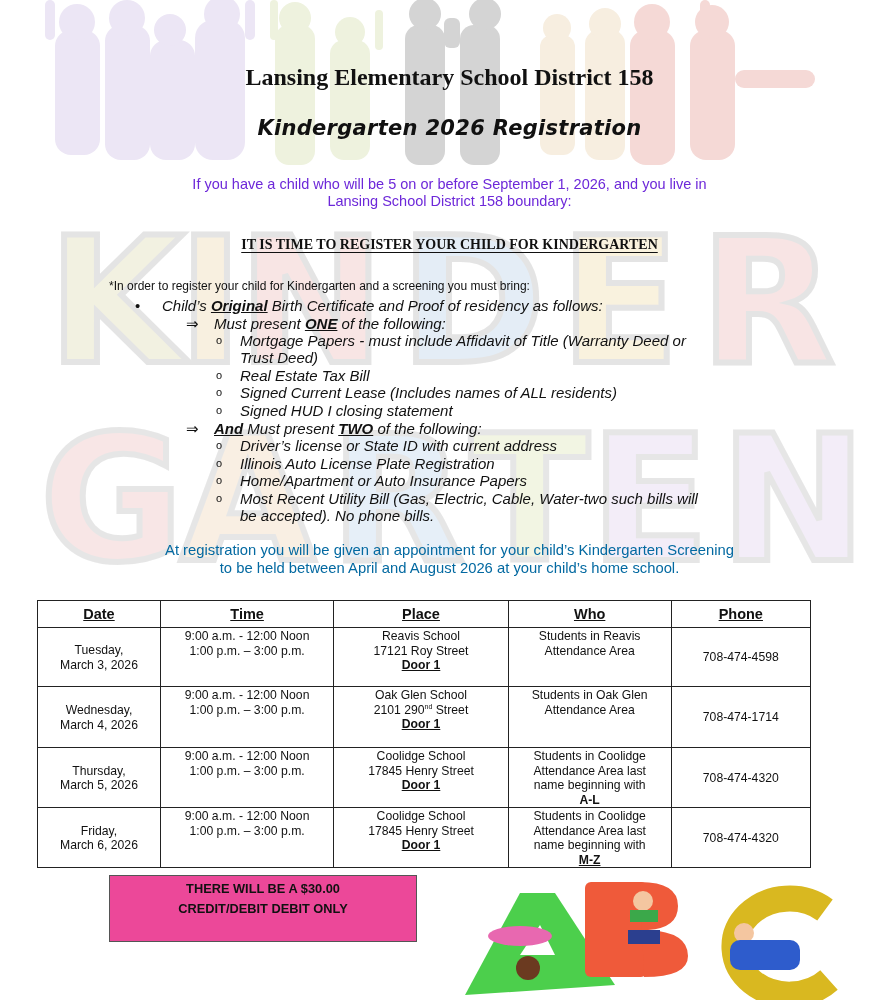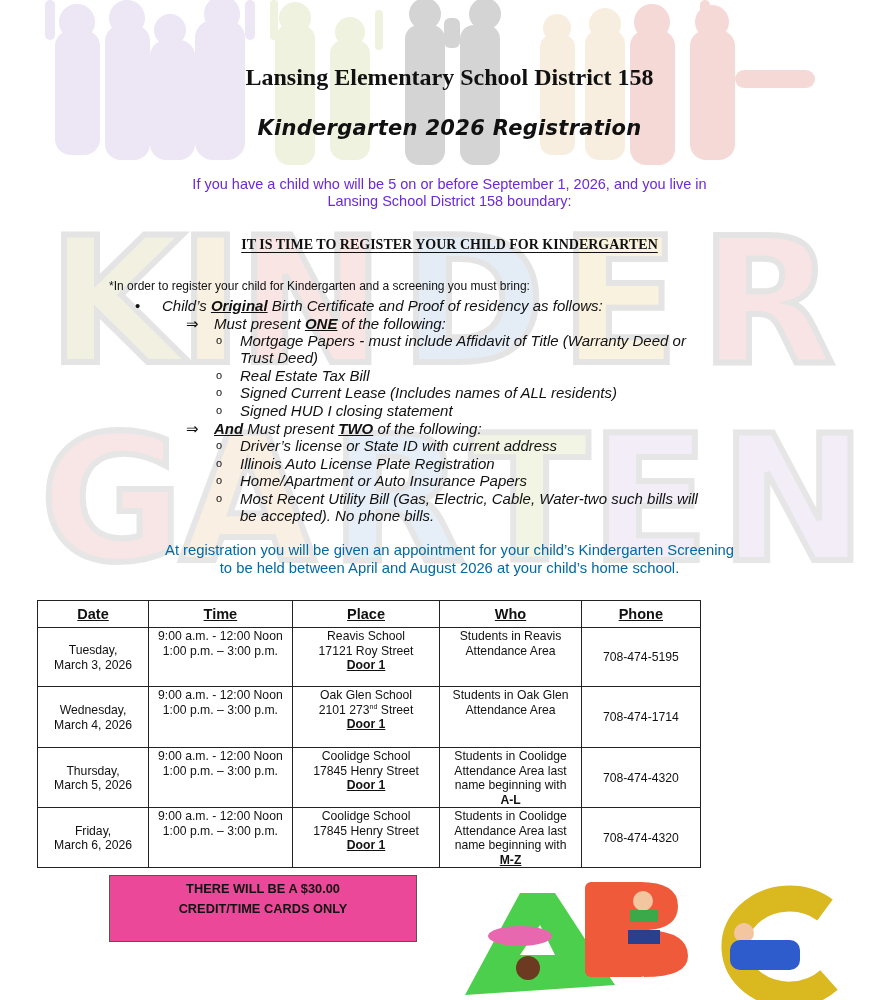--- a/index.html
+++ b/index.html
@@ -13,21 +13,21 @@
   .intro { left: 0; width: 891px; top: 176px; font-size: 14.5px; line-height: 17px; text-align: center; color: #6d28d9; }
   .headline { left: 0; width: 891px; top: 237px; font-family: "Liberation Serif", serif; font-weight: bold; font-size: 14px; text-align: center; text-decoration: underline; text-underline-offset: 3px; }
   .must-bring { left: 105px; top: 279px; font-weight: normal; font-size: 12px; }
 
   .list-line { font-style: italic; font-size: 15px; line-height: 17.5px; white-space: nowrap; }
   .bullet-dot { position: absolute; font-style: normal; }
   .bu { font-weight: bold; text-decoration: underline; }
 
   .screening { left: 0; width: 891px; top: 542px; font-size: 14.8px; line-height: 17.5px; text-align: center; color: #0369a1; }
 
-  table.sched { position: absolute; left: 33px; top: 600px; width: 664px; border-collapse: collapse; background: #fff; font-size: 12.2px; }
+  table.sched { position: absolute; left: 33px; top: 600px; width: 774px; border-collapse: collapse; background: #fff; font-size: 12.2px; }
   table.sched td, table.sched th { border: 1.5px solid #222; text-align: center; vertical-align: top; padding: 0; line-height: 14.5px; }
   table.sched th { height: 26px; font-size: 14.5px; font-weight: bold; vertical-align: middle; }
   table.sched th span { text-decoration: underline; }
   table.sched td { padding-top: 1px; }
   td.date-cell { vertical-align: middle !important; }
   td.phone-cell { vertical-align: middle !important; }
   .door { font-weight: bold; text-decoration: underline; }
   .who-bold { font-weight: bold; }
   .who-bold.u { text-decoration: underline; }
   sup { font-size: 7px; line-height: 0; }
@@ -215,35 +215,35 @@
           </td>
         <td>
             <div>Reavis School</div>
             <div>17121 Roy Street</div>
             <div class="door">Door 1</div>
           </td>
         <td>
             <div>Students in Reavis</div>
             <div>Attendance Area</div>
           </td>
-        <td class="phone-cell">708-474-5195</td>
+        <td class="phone-cell">708-474-4598</td>
       </tr>
 
       <tr style="height:61px">
         <td class="date-cell">
             <div>Wednesday,</div>
             <div>March 4, 2026</div>
           </td>
         <td>
             <div>9:00 a.m. - 12:00 Noon</div>
             <div>1:00 p.m. – 3:00 p.m.</div>
           </td>
         <td>
             <div>Oak Glen School</div>
-            <div><span>2101 273</span><sup>nd</sup><span> Street</span></div>
+            <div><span>2101 290</span><sup>nd</sup><span> Street</span></div>
             <div class="door">Door 1</div>
           </td>
         <td>
             <div>Students in Oak Glen</div>
             <div>Attendance Area</div>
           </td>
         <td class="phone-cell">708-474-1714</td>
       </tr>
 
       <tr style="height:59px">
@@ -289,15 +289,15 @@
             <div>name beginning with</div>
             <div class="who-bold u">M-Z</div>
           </td>
         <td class="phone-cell">708-474-4320</td>
       </tr>
     </tbody>
   </table>
 
   <div class="abs fee-box">
     <div>THERE WILL BE A $30.00</div>
-    <div>CREDIT/TIME CARDS ONLY</div>
+    <div>CREDIT/DEBIT DEBIT ONLY</div>
   </div>
 </div>
 
 </body></html>

